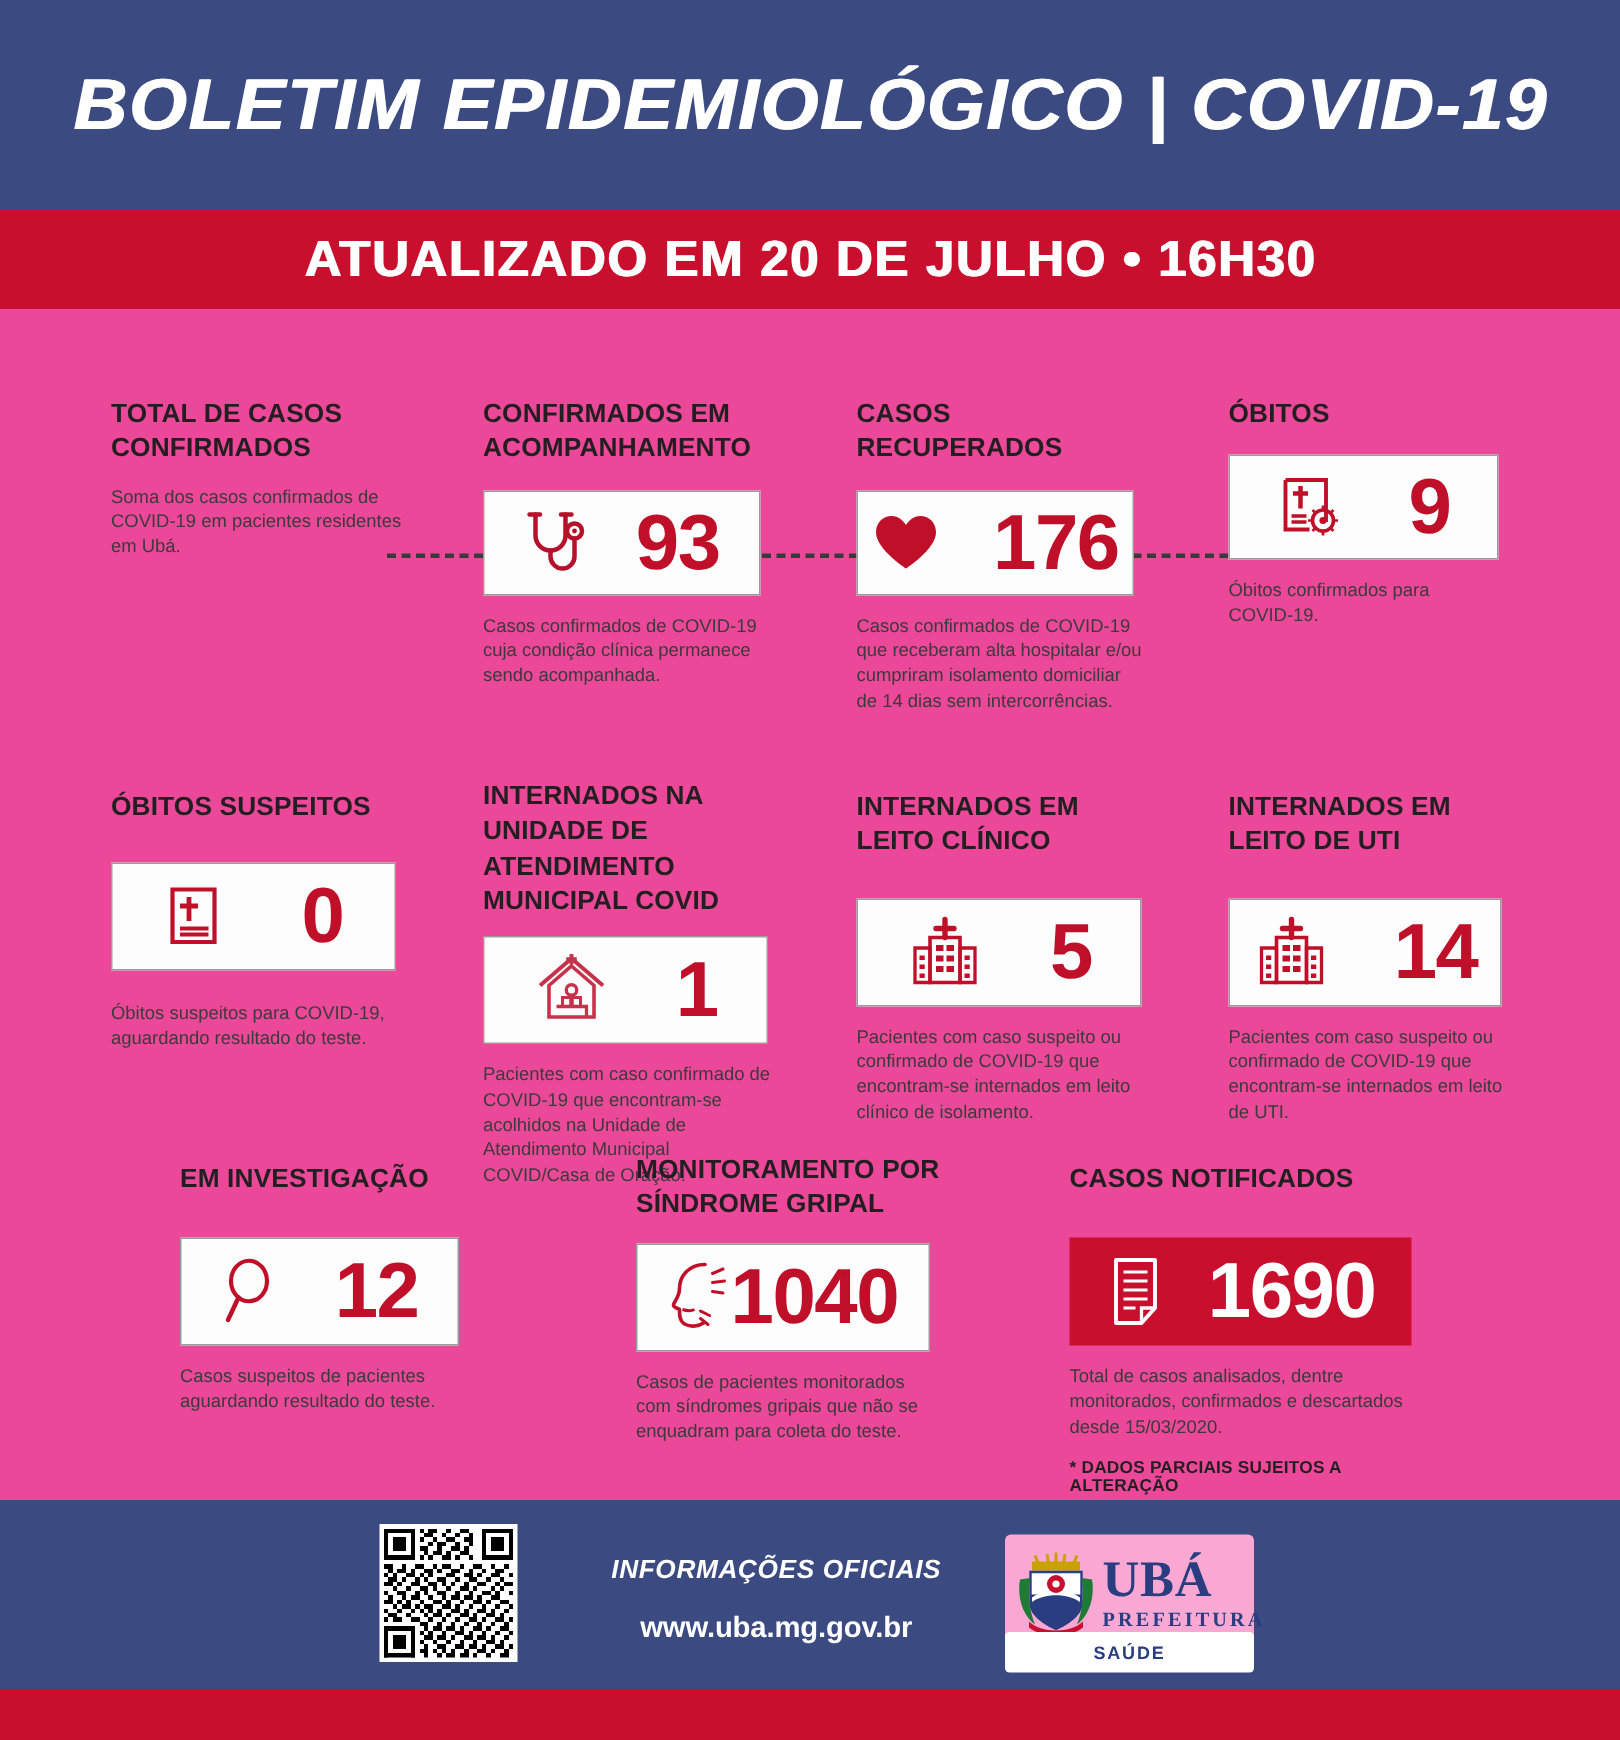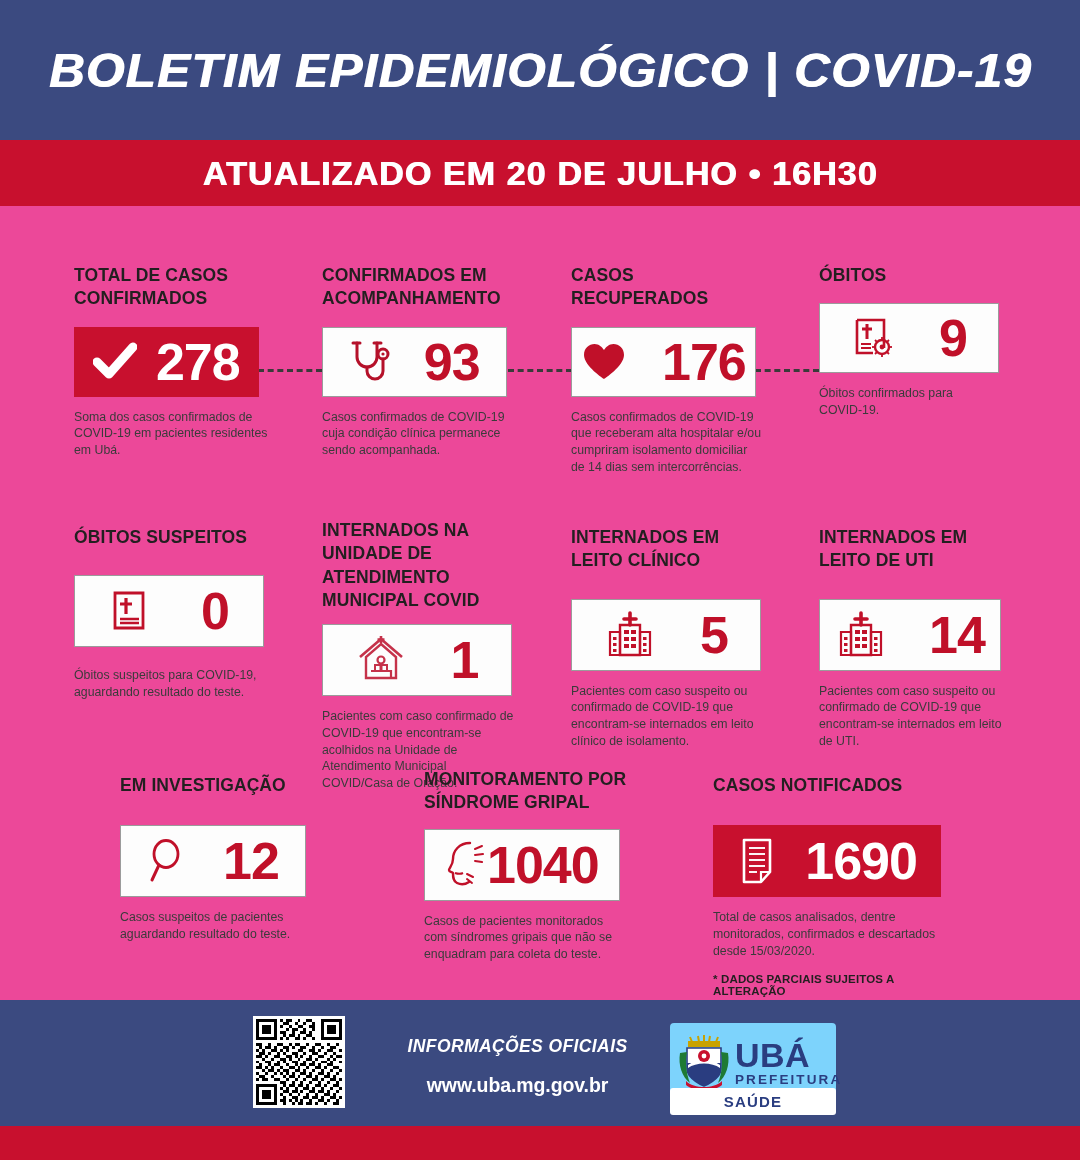--- a/index.html
+++ b/index.html
@@ -137,41 +137,41 @@
     color: #ffffff; font-size: 17.5px; font-weight: bold;
     font-style: italic; letter-spacing: 0.4px;
   }
   .footer-url {
     color: #ffffff; font-size: 19.5px; font-weight: bold;
     margin-top: 17px; letter-spacing: -0.1px;
   }
   .logo-box {
     position: absolute; left: 670px; top: 1023px;
     width: 166px; height: 80px;
-    background: #7dd3fc; border-radius: 4px;
-    display: flex; align-items: center; padding: 5px 8px;
+    background: #f9a8d4; border-radius: 4px;
+    display: flex; align-items: center; padding: 5px 8px; font-family: Liberation Serif, serif;
   }
   .logo-brasao { width: 52px; height: 60px; flex: 0 0 auto; }
   .logo-type { margin-left: 5px; }
   .logo-uba {
     color: #2a3d80; font-size: 34px; font-weight: bold;
     line-height: 0.95; letter-spacing: 0.5px;
   }
   .logo-pref {
     color: #2a3d80; font-size: 13.5px; font-weight: bold;
     letter-spacing: 2.1px; margin-top: 1px;
   }
   .saude-box {
     position: absolute; left: 670px; top: 1088px;
     width: 166px; height: 27px;
     background: #ffffff; border-radius: 3px;
     display: flex; align-items: center; justify-content: center;
   }
   .saude-text {
-    color: #2a3d80; font-size: 15px; font-weight: bold;
+    color: #2a3d80; font-size: 12px; font-weight: bold;
     letter-spacing: 1.2px;
   }
 </style>
 </head>
 <body>
 
 <div class="page">
 
   <div class="header-blue">
     <div class="header-title">BOLETIM EPIDEMIOLÓGICO | COVID-19</div>
@@ -182,28 +182,20 @@
 
   <div class="body-panel">
 
     <div class="connector" style="left:258px; top:163px; width:64px;"></div>
     <div class="connector" style="left:508px; top:163px; width:64px;"></div>
     <div class="connector" style="left:755px; top:163px; width:64px;"></div>
 
     <div class="card" style="left:74px; top:58px; width:200px;">
       <div class="card-title">TOTAL DE CASOS
 CONFIRMADOS</div>
-      <div class="stat-box filled" style="margin-top:16px; width:185px; height:70px;">
-        <span class="icon-wrap">
-          <svg width="44" height="40" viewBox="0 0 44 40">
-              <path d="M4 20 L16 32 L40 5" stroke="#ffffff" stroke-width="9" fill="none" stroke-linecap="round" stroke-linejoin="round"></path>
-            </svg>
-        </span>
-        <span class="stat-value">278</span>
-      </div>
       <div class="card-desc" style="margin-top:12px; width:205px;">Soma dos casos confirmados de
 COVID-19 em pacientes residentes
 em Ubá.</div>
     </div>
 
     <div class="card" style="left:322px; top:58px; width:205px;">
       <div class="card-title">CONFIRMADOS EM
 ACOMPANHAMENTO</div>
       <div class="stat-box" style="margin-top:16px; width:185px; height:70px;">
         <span class="icon-wrap">

